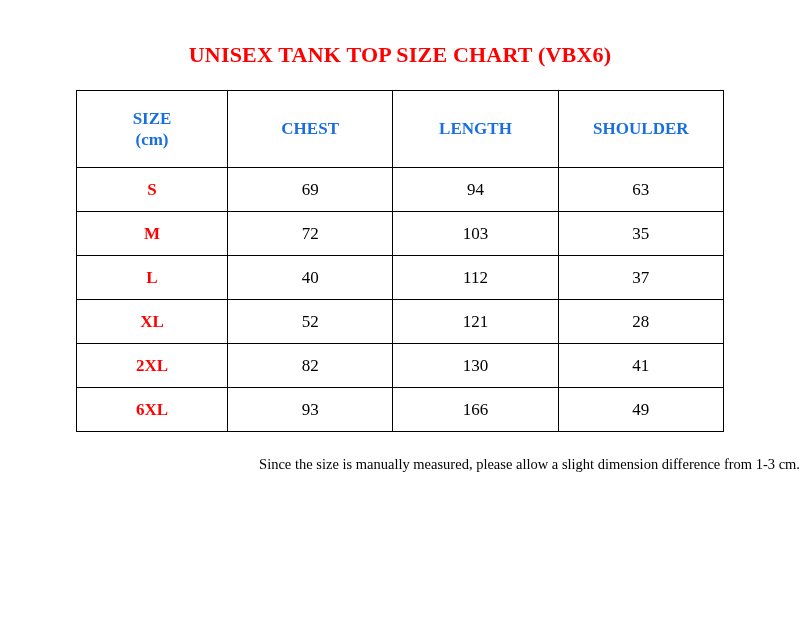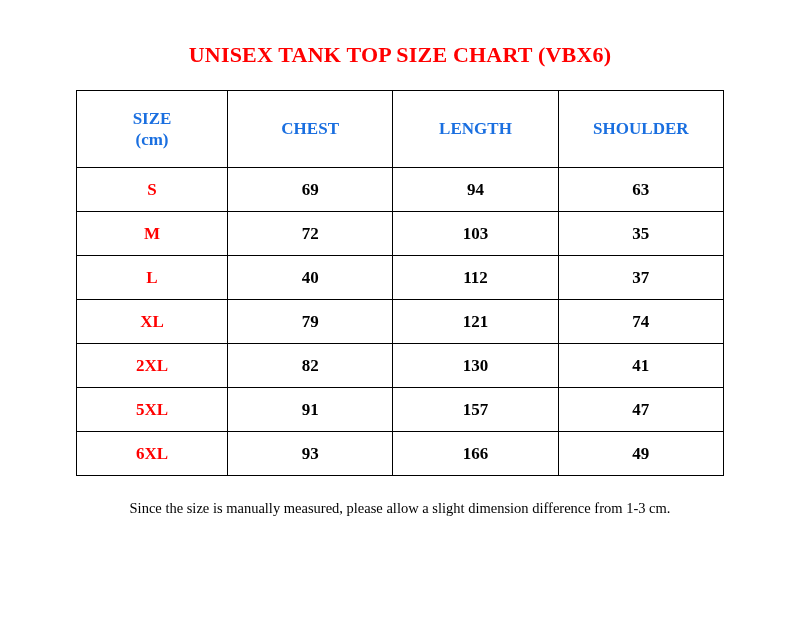--- a/index.html
+++ b/index.html
@@ -52,28 +52,28 @@
     font-size: 17px;
     line-height: 1.25;
   }
   table.size-chart thead th.col-size {
     width: 148px;
   }
   table.size-chart tbody td {
     height: 41px;
     font-size: 17px;
     color: #000000;
-    font-weight: bold;
+    font-weight: normal;
   }
   table.size-chart tbody td.size-cell {
     color: #ff0000;
     font-weight: bold;
   }
   .footnote {
-    text-align: center;
+    text-align: right;
     font-size: 14.5px;
     color: #000000;
     margin-top: 24px;
     font-family: "Liberation Serif", serif;
   }
 </style>
 </head>
 <body>
 
 <div class="page">
@@ -107,35 +107,29 @@
           <td>35</td>
         </tr>
         <tr>
           <td class="size-cell">L</td>
           <td>40</td>
           <td>112</td>
           <td>37</td>
         </tr>
         <tr>
           <td class="size-cell">XL</td>
-          <td>79</td>
+          <td>52</td>
           <td>121</td>
-          <td>74</td>
+          <td>28</td>
         </tr>
         <tr>
           <td class="size-cell">2XL</td>
           <td>82</td>
           <td>130</td>
           <td>41</td>
-        </tr>
-        <tr>
-          <td class="size-cell">5XL</td>
-          <td>91</td>
-          <td>157</td>
-          <td>47</td>
         </tr>
         <tr>
           <td class="size-cell">6XL</td>
           <td>93</td>
           <td>166</td>
           <td>49</td>
         </tr>
       </tbody>
     </table>
   </div>

